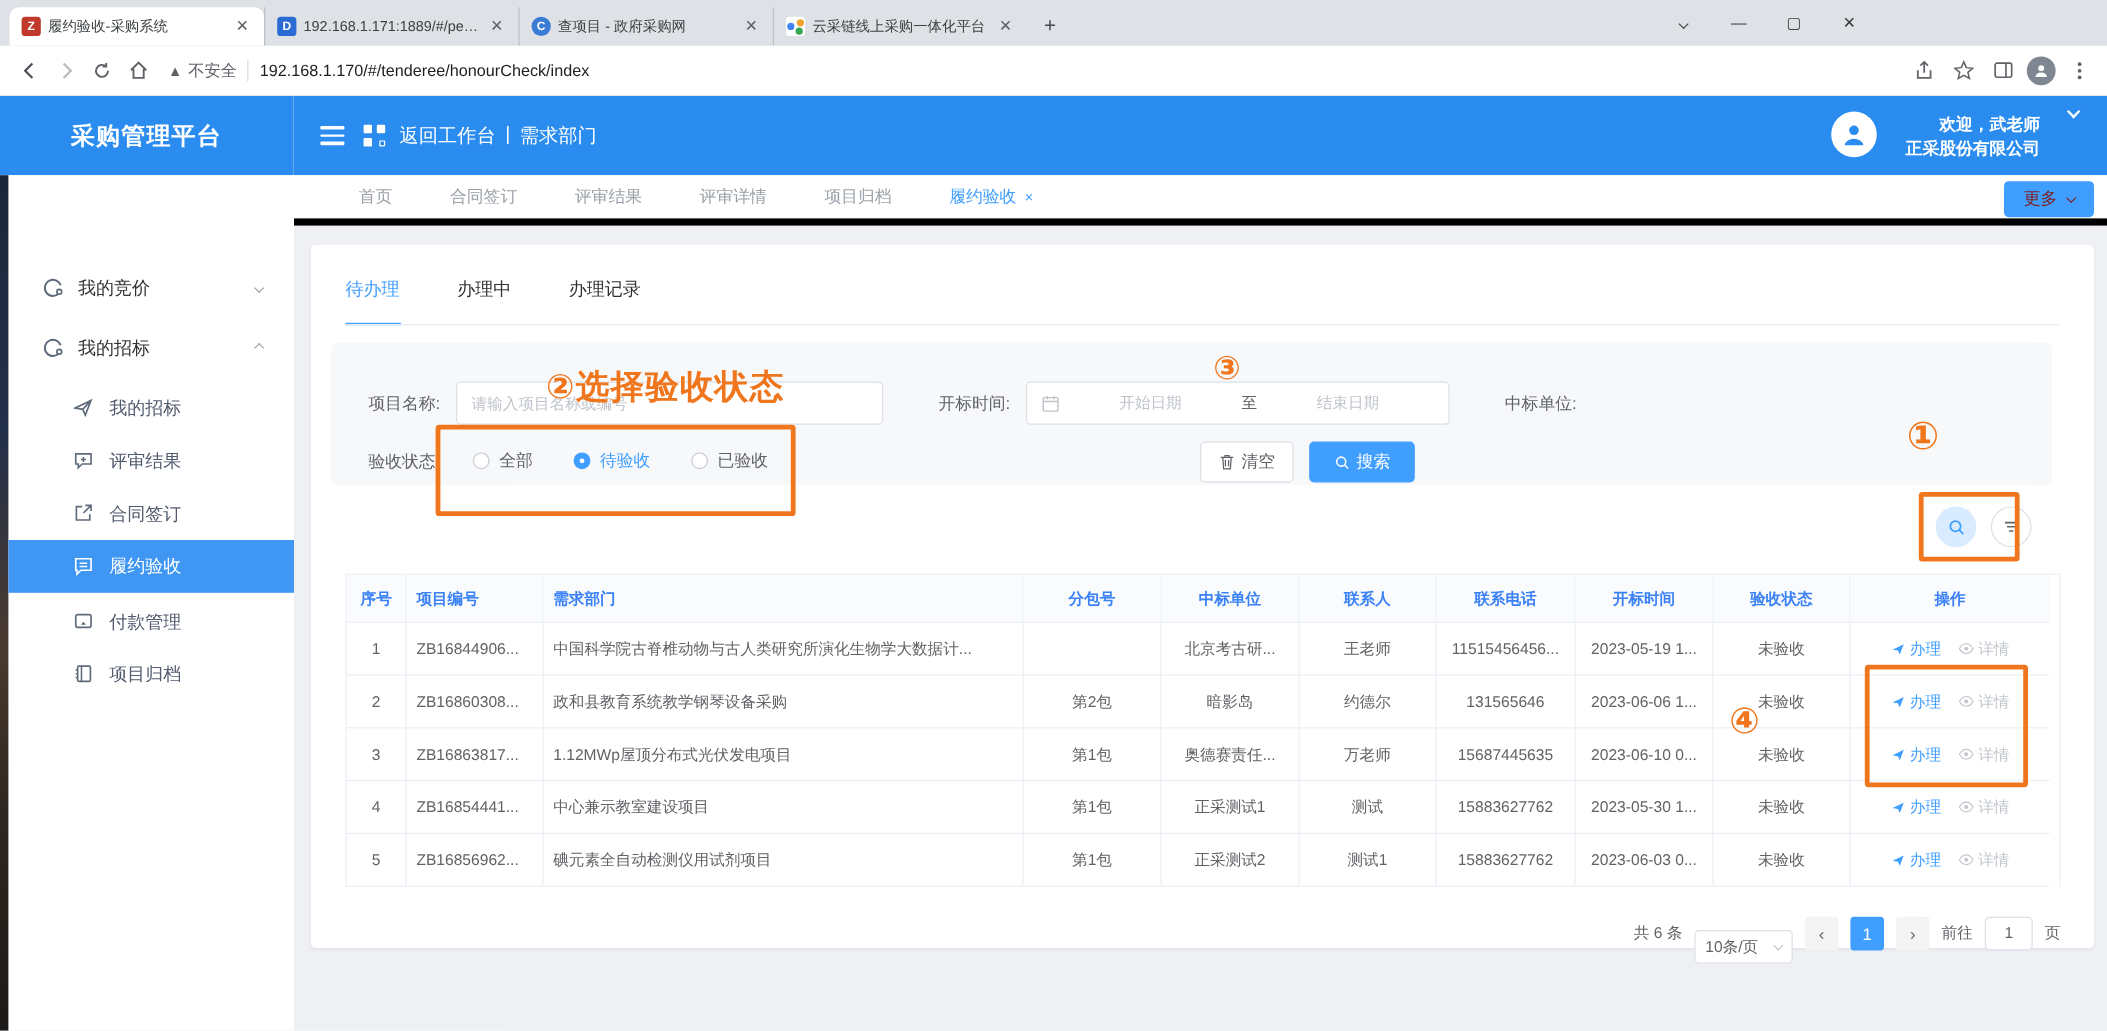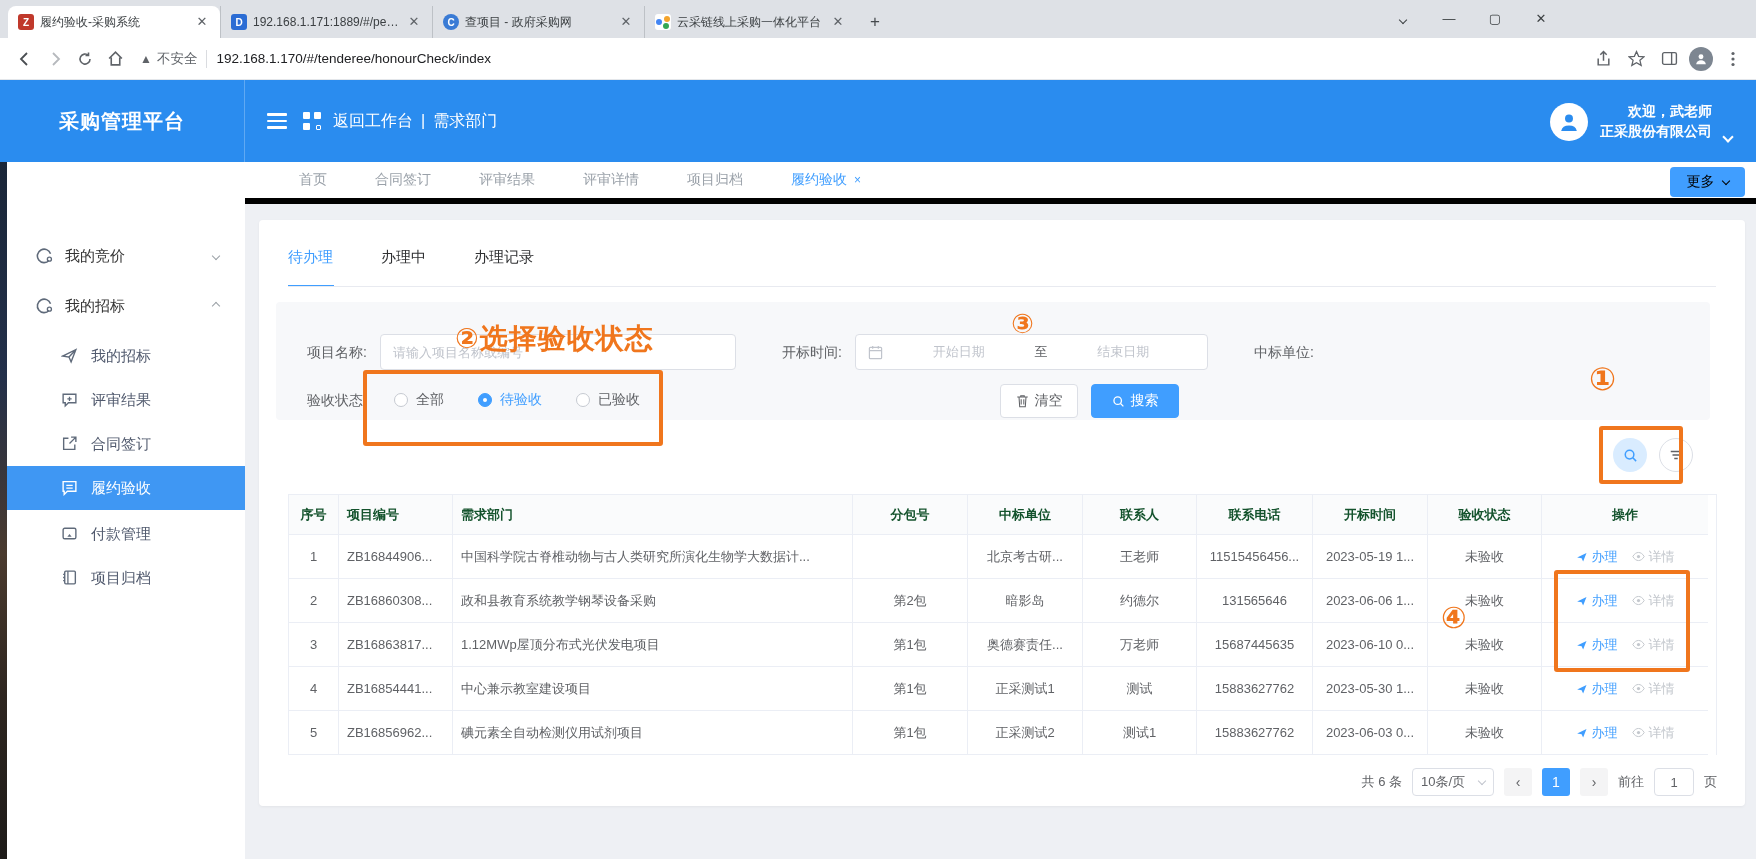--- a/index.html
+++ b/index.html
@@ -32,32 +32,32 @@
   .navic{width:30px;height:30px;display:flex;align-items:center;justify-content:center;color:#5f6368;font-size:16px;border-radius:50%;}
   .navic.dim{color:#b6b9bd;}
   .addr{flex:1;display:flex;align-items:center;margin-left:10px;color:#202124;font-size:13.5px;}
   .warn{display:flex;align-items:center;color:#5f6368;gap:5px;padding-right:9px;border-right:1px solid #dadce0;margin-right:9px;}
   .warn .tri{color:#5f6368;font-size:12px;}
   .urlicons{display:flex;align-items:center;gap:7px;margin-left:10px;color:#5f6368;}
   .uic{width:26px;height:26px;display:flex;align-items:center;justify-content:center;}
   .uavatar{width:24px;height:24px;border-radius:50%;background:#7d8691;display:flex;align-items:center;justify-content:center;}
 
   
-  .appheader{height:82px;background:#2a8cef;display:flex;align-items:center;color:#fff;}
+  .appheader{height:66px;background:#2a8cef;display:flex;align-items:center;color:#fff;}
   .logo{width:245px;height:100%;display:flex;align-items:center;justify-content:center;font-size:20px;font-weight:bold;letter-spacing:1px;border-right:1px solid rgba(255,255,255,.25);}
   .hamb{margin-left:22px;display:flex;flex-direction:column;gap:4px;}
   .hamb i{display:block;width:20px;height:2.5px;background:#fff;border-radius:1px;}
   .gridic{margin-left:16px;position:relative;width:18px;height:18px;}
   .gridic i{position:absolute;width:7px;height:7px;background:#fff;border-radius:1px;}
   .gridic i:nth-child(1){left:0;top:0;}
   .gridic i:nth-child(2){right:0;top:0;}
   .gridic i:nth-child(3){left:0;bottom:0;}
   .gridic i:nth-child(4){right:0;bottom:0;background:transparent;border:1.5px solid #fff;width:5px;height:5px;}
   .hnav{margin-left:12px;font-size:16px;font-weight:normal;display:flex;gap:8px;align-items:center;}
-  .hright{margin-left:auto;display:flex;align-items:flex-end;margin-right:24px;gap:12px;}
+  .hright{margin-left:auto;display:flex;align-items:flex-start;margin-right:24px;gap:24px;}
   .havatar{width:38px;height:38px;border-radius:50%;background:#fff;display:flex;align-items:center;justify-content:center;}
   .htxt{text-align:right;font-size:14px;font-weight:bold;line-height:20px;}
   .chev{display:inline-block;width:8px;height:8px;border-right:2px solid currentColor;border-bottom:2px solid currentColor;transform:rotate(45deg);}
   .chev.up{transform:rotate(-135deg);}
   .chev.sm{width:6px;height:6px;border-width:1.5px;}
 
   
   .appbody{display:flex;height:713px;}
   .sidebar{width:245px;background:#fff;position:relative;flex:none;}
   .sb-strip{position:absolute;left:0;top:0;width:7px;height:100%;background:linear-gradient(#1a2638 0%,#23304a 30%,#4a3a2e 55%,#2e2620 75%,#1c1a18 100%);}
@@ -66,21 +66,21 @@
   .sb-sub{position:absolute;left:7px;right:0;height:44px;display:flex;align-items:center;padding-left:54px;color:#515a6e;font-size:15px;gap:12px;}
   .sb-sub.active{background:#3f97f3;color:#fff;}
   .sbic{width:18px;height:18px;flex:none;color:#5f6a7a;}
   .sb-sub.active .sbic{color:#fff;}
 
   .mainarea{flex:1;display:flex;flex-direction:column;min-width:0;}
   .apptabs{height:42px;background:#fff;display:flex;align-items:center;padding-left:30px;gap:0;border-bottom:6px solid #000000;position:relative;}
   .ptab{padding:0 24px;color:#9aa1a9;font-size:14px;}
   .ptab.active{color:#409eff;display:flex;align-items:center;gap:7px;}
   .ptab.active .x{font-size:12px;}
-  .morebtn{position:absolute;right:11px;top:5px;width:75px;height:30px;background:#409eff;color:#000000;border:none;border-radius:4px;font-size:14px;display:flex;align-items:center;justify-content:center;gap:8px;}
+  .morebtn{position:absolute;right:11px;top:5px;width:75px;height:30px;background:#409eff;color:#7f1d1d;border:none;border-radius:4px;font-size:14px;display:flex;align-items:center;justify-content:center;gap:8px;}
 
   .content{flex:1;position:relative;padding-left:32px;}
   .card{position:absolute;left:14px;top:16px;width:1486px;height:586px;background:#fff;border-radius:4px;box-shadow:0 1px 3px rgba(0,0,0,.05);}
 
   
   .cardtabs{position:absolute;left:29px;top:28px;display:flex;gap:48px;font-size:15px;color:#303133;}
   .cardtabs .ct.active{color:#409eff;}
   .carddivider{position:absolute;left:29px;right:29px;top:66px;height:1px;background:#e8eaf0;}
   .ctunderline{position:absolute;left:29px;top:65px;width:46px;height:2px;background:#409eff;}
 
@@ -105,30 +105,30 @@
   
   .circ{position:absolute;width:34px;height:34px;border-radius:50%;display:flex;align-items:center;justify-content:center;}
   .circ.search{background:#d9ecff;color:#409eff;}
   .circ.cols{background:#fff;border:1px solid #dcdfe6;color:#606266;}
 
   
   .tbl{position:absolute;left:29px;top:274px;width:1429px;border:1px solid #ebeef5;border-bottom:none;font-size:13px;}
   .trow{display:grid;grid-template-columns:50px 114px 400px 115px 115px 114px 116px 115px 114px 166px;}
   .trow>div{border-right:1px solid #ebeef5;border-bottom:1px solid #ebeef5;display:flex;align-items:center;justify-content:center;padding:0 8px;min-height:44px;color:#606266;overflow:hidden;white-space:nowrap;}
   .trow>div:last-child{border-right:none;}
-  .trow.head>div{min-height:40px;background:#fafbfc;color:#14532d;font-weight:bold;}
+  .trow.head>div{min-height:40px;background:#fafbfc;color:#3b82f6;font-weight:bold;}
   .trow .lft{justify-content:flex-start;}
   .ops{display:flex;gap:14px;}
   .op{display:flex;align-items:center;gap:4px;font-size:13px;}
   .op.handle{color:#409eff;}
   .op.detail{color:#c3c7cd;}
 
   
   .pager{position:absolute;right:28px;top:548px;display:flex;align-items:center;gap:10px;color:#606266;font-size:13px;}
-  .psel{width:82px;height:28px;border:1px solid #dcdfe6;border-radius:4px;display:flex;align-items:center;justify-content:space-between;padding:0 8px;background:#fff;color:#606266;}
+  .psel{width:82px;height:28px;border:1px solid #dcdfe6;border-radius:4px;display:flex;align-items:center;justify-content:space-between;padding:0 8px;background:#fff;color:#606266;margin-top:23px;}
   .pbtn{width:28px;height:28px;border-radius:3px;background:#f4f4f5;color:#606266;display:flex;align-items:center;justify-content:center;font-size:14px;}
   .pbtn.cur{background:#409eff;color:#fff;}
   .pgoto{width:40px;height:28px;border:1px solid #dcdfe6;border-radius:4px;text-align:center;font-size:13px;color:#606266;outline:none;}
 
   
   .ann{position:absolute;color:#f0761d;font-weight:bold;pointer-events:none;}
   .obox{position:absolute;border:4px solid #f0761d;border-radius:3px;pointer-events:none;}
   .num1{left:1330px;top:140px;font-size:32px;}
   .num2{left:196px;top:100px;font-size:28px;letter-spacing:1px;}
   .num3{left:752px;top:88px;font-size:27px;}

